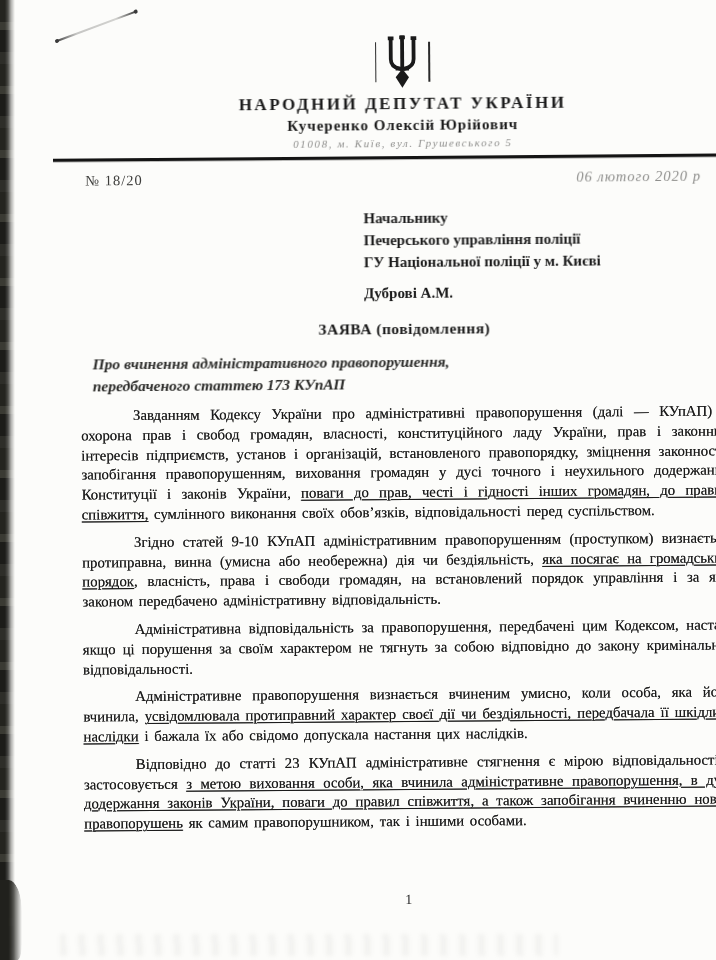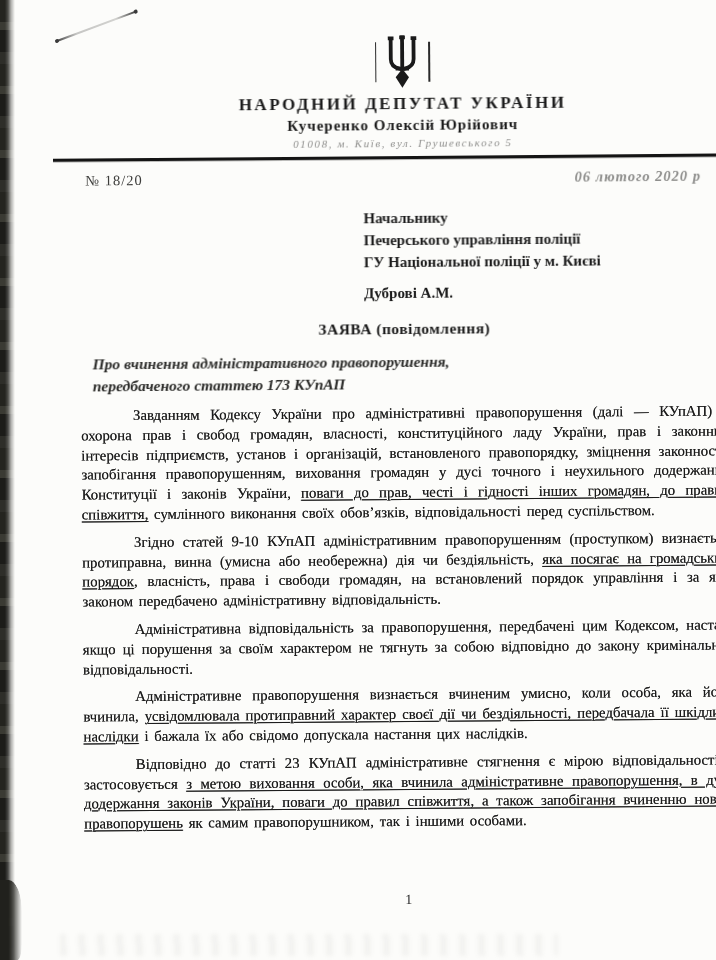--- a/index.html
+++ b/index.html
@@ -49,21 +49,21 @@
   .header { text-align:center; }
   .emblem-wrap { display:flex; justify-content:center; }
   .org-title { font-weight:bold; font-size:17px; letter-spacing:2.5px; filter:blur(.3px); margin-top:4px; }
   .person    { font-weight:bold; font-size:15px; letter-spacing:1px; filter:blur(.3px); margin-top:3px; }
   .addr      { font-style:italic; font-size:11px; color:#8f8f8d; letter-spacing:1.6px; filter:blur(.45px); margin-top:3px; }
 
   .rule { height:3px; background:#141414; margin:7px -16px 0 -26px; box-shadow:0 1px 0 rgba(0,0,0,.25); }
 
   .meta { display:flex; justify-content:space-between; margin-top:11px; font-size:14.5px; }
   .doc-no { margin-left:6px; color:#3d3d3b; letter-spacing:1px; }
-  .date   { margin-right:26px; color:#8d8d8b; font-style:italic; filter:blur(.45px); letter-spacing:1px;font-weight:bold; }
+  .date   { margin-right:26px; color:#8d8d8b; font-style:italic; filter:blur(.45px); letter-spacing:1px; }
 
   .addressee { margin-top:20px; margin-left:284px; font-weight:bold; font-size:15px; line-height:22px; filter:blur(.15px); }
   .addressee-name { margin-top:9px; }
 
   .doc-title { text-align:center; font-weight:bold; font-size:15.5px; margin-top:16px; letter-spacing:.5px; filter:blur(.15px); }
 
   .subject { margin-top:13px; margin-left:12px; font-weight:bold; font-style:italic; font-size:15.5px; line-height:22px; color:#2a2a28; filter:blur(.25px); }
 
   .bodytext { margin-top:9px; }
   .para {

